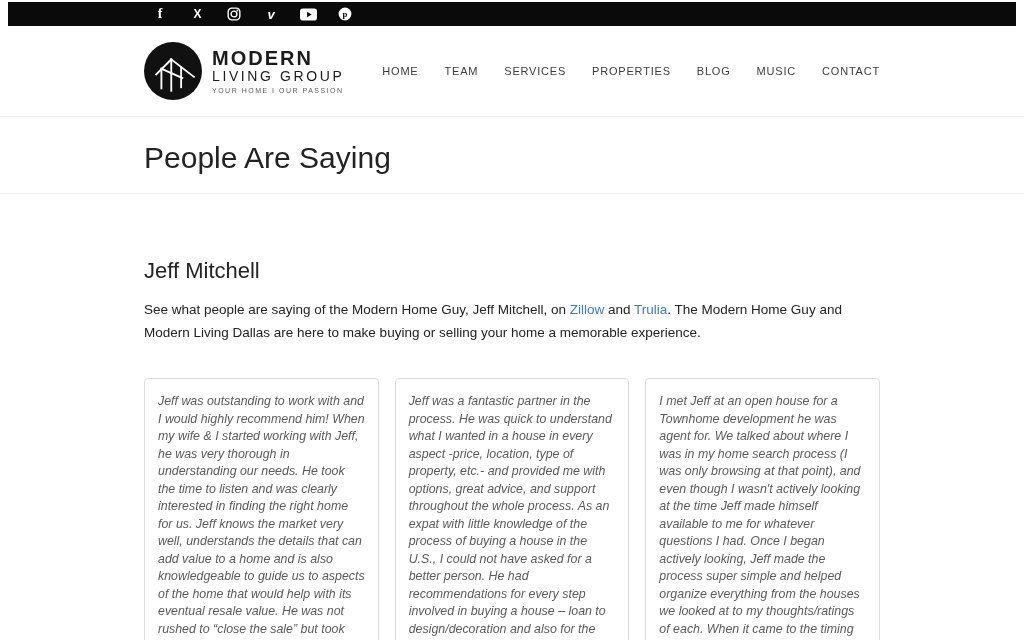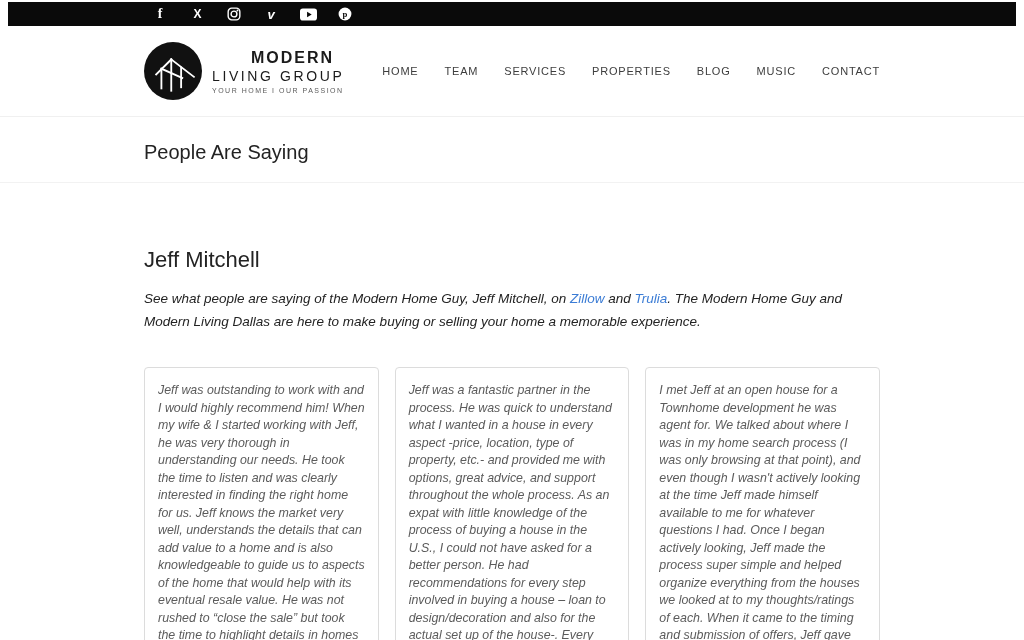--- a/index.html
+++ b/index.html
@@ -15,35 +15,35 @@
   .sicon .fb { font-family: "Liberation Serif", serif; font-weight: bold; font-size: 14px; }
   .sicon .xx { font-weight: bold; font-size: 12px; letter-spacing: -1px; }
   .sicon .vi { font-weight: bold; font-style: italic; font-size: 13px; }
 
   
   .header { border-bottom: 1px solid #f0f0f0; background: #fff; }
   .header-inner { width: 736px; margin: 0 auto; height: 90px;
     display: flex; align-items: center; justify-content: space-between; }
   .logo { display: flex; align-items: center; cursor: pointer; }
   .logo-text { margin-left: 10px; }
-  .logo-line1 { font-size: 16px; font-weight: bold; letter-spacing: 2px; color: #1b1b1b; line-height: 20px; margin-left: 39px; }
+  .logo-line1 { font-size: 20px; font-weight: bold; letter-spacing: 2px; color: #1b1b1b; line-height: 20px; }
   .logo-line2 { font-size: 14px; font-weight: normal; letter-spacing: 2.6px; color: #1b1b1b; line-height: 16px; }
   .logo-tagline { font-size: 7px; letter-spacing: 1.5px; color: #5a5a5a; margin-top: 3px; }
   .nav { display: flex; align-items: center; }
   .nav a { display: block; text-decoration: none; color: #3d3d3d; font-size: 11px;
     letter-spacing: 0.8px; padding: 8px 13px; cursor: pointer; }
   .nav a:last-child { padding-right: 0; }
 
   
   .container { width: 736px; margin: 0 auto; }
   .page-title-band { border-bottom: 1px solid #f2f2f2; }
-  .page-title { padding: 24px 0 18px 0; font-size: 20px; font-weight: 500; color: #232323; }
+  .page-title { padding: 24px 0 18px 0; font-size: 30px; font-weight: 500; color: #232323; }
 
   .section-heading { margin-top: 64px; font-size: 22px; font-weight: 500; color: #232323; }
-  .intro { margin-top: 14px; font-size: 13.5px; line-height: 23px; color: #232323; font-style: italic; }
+  .intro { margin-top: 14px; font-size: 13.5px; line-height: 23px; color: #232323; }
   .intro a { color: #3b7cd5; text-decoration: none; cursor: pointer; }
 
   
   .cards { display: flex; gap: 16px; margin-top: 34px; align-items: flex-start; }
   .card { flex: 1; position: relative; }
   .bubble { position: relative; background: #fff; border: 1px solid #dcdcdc;
     border-radius: 4px; padding: 14px 13px; }
   .bubble p { font-size: 12.4px; line-height: 17.5px; font-style: italic; color: #5b5b5b; }
 </style>
 </head>

